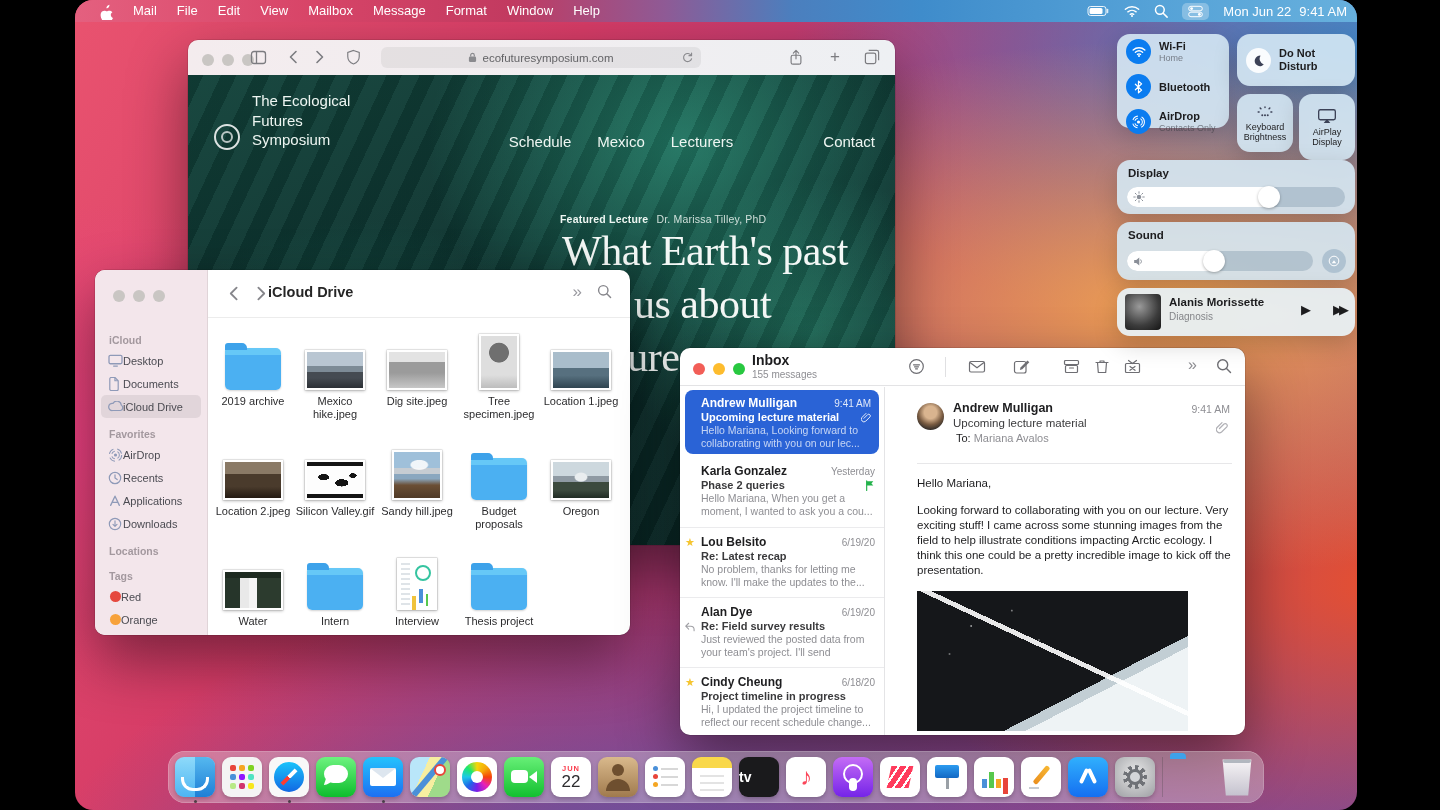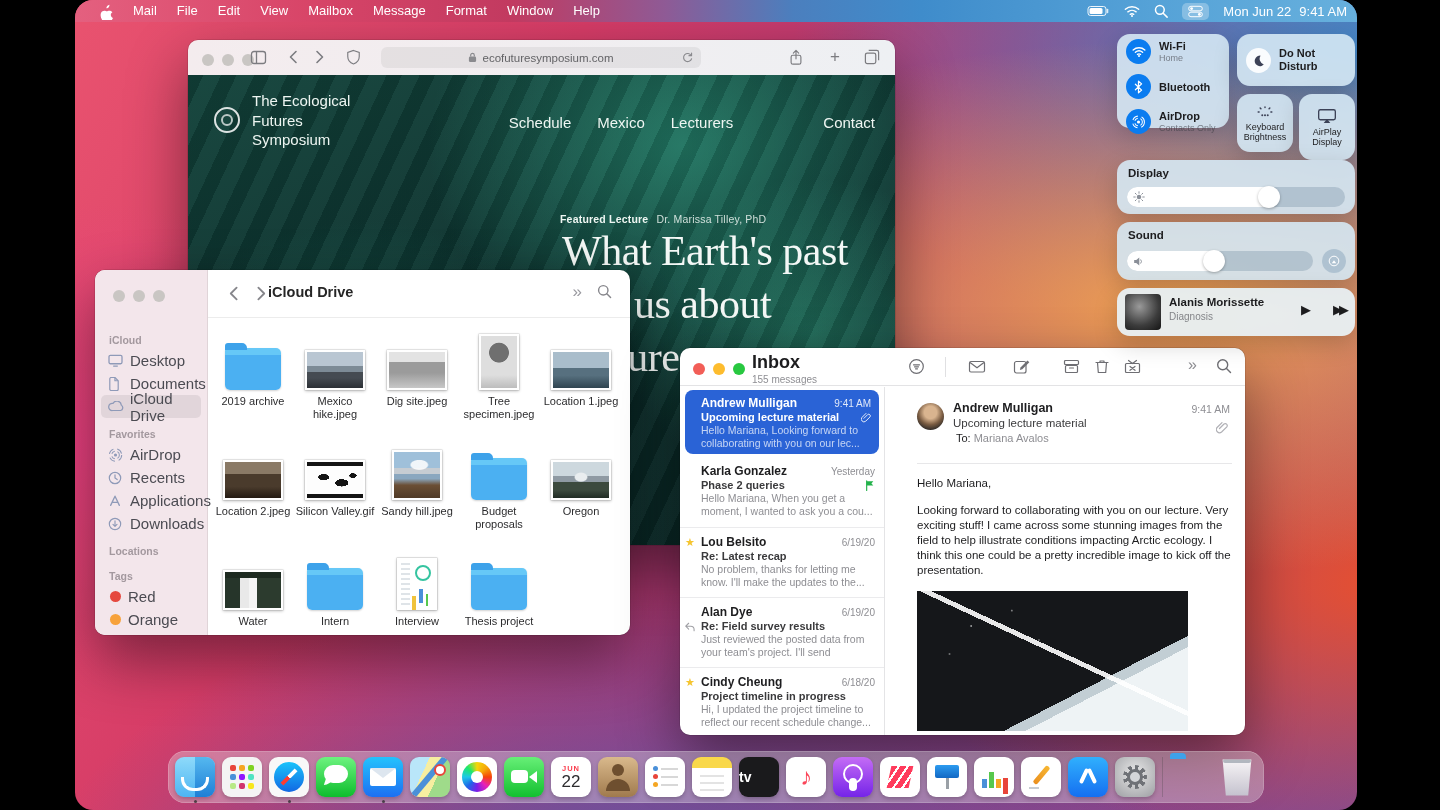--- a/index.html
+++ b/index.html
@@ -36,39 +36,39 @@
   .saf-pill{position:absolute;left:193px;top:7px;width:320px;height:21px;border-radius:6px;background:rgba(0,0,0,.055);
     display:flex;align-items:center;justify-content:center;gap:5px;color:#636366;font-size:11.5px}
   .saf-reload{position:absolute;right:7px;top:4px}
   .hero{position:absolute;left:0;top:35px;right:0;bottom:0;color:#eef6f2;
     background:
       repeating-linear-gradient(115deg, rgba(0,0,0,.12) 0 14px, rgba(255,255,255,.03) 14px 30px),
       radial-gradient(60% 80% at 70% 15%, rgba(46,160,130,.6), transparent 60%),
       radial-gradient(50% 60% at 25% 70%, rgba(24,110,92,.55), transparent 65%),
       radial-gradient(45% 55% at 88% 55%, rgba(58,190,150,.4), transparent 60%),
       linear-gradient(160deg,#12423a 0%,#0c302d 50%,#0a2a28 100%);}
-  .site-head{position:absolute;left:26px;right:20px;top:16px;display:flex;align-items:center}
+  .site-head{position:absolute;left:26px;right:20px;top:16px;display:flex;align-items:flex-end}
   .site-logo{width:26px;height:26px;border-radius:50%;border:2px solid rgba(255,255,255,.85);margin-right:12px;position:relative;flex:none}
   .site-logo::after{content:"";position:absolute;inset:5px;border-radius:50%;border:2px solid rgba(255,255,255,.7)}
   .site-name{font-size:15px;line-height:1.3;font-weight:500}
   .site-nav{display:flex;gap:26px;font-size:15px;margin-left:140px;margin-top:4px}
   .site-nav .contact{margin-left:64px}
   .feat{position:absolute;left:372px;top:138px;font-size:10.5px;letter-spacing:.2px}
   .feat b{margin-right:8px}
   .feat span{opacity:.85}
   .hl{position:absolute;font-family:"Liberation Serif",serif;font-size:42px;color:#f4f8f6;letter-spacing:-.5px;white-space:nowrap}
   .hl1{left:374px;top:152px}.hl2{left:446px;top:205px}.hl3{left:428px;top:258px}
   .frag{position:absolute;left:442px;top:372px;width:82px;font-size:10.5px;line-height:13px;color:rgba(228,244,238,.9);overflow:hidden}
   .frag .ft{margin-bottom:14px;font-weight:bold}
   
   #finder{left:20px;top:270px;width:535px;height:365px;z-index:20;background:#fff}
   .fd-side{position:absolute;left:0;top:0;bottom:0;width:113px;background:rgba(243,229,234,.96);border-right:1px solid rgba(0,0,0,.08);padding-top:18px}
   .fd-tl{padding-left:18px;margin-bottom:18px}
   .sb-sec{font-size:10.5px;font-weight:bold;color:rgba(96,88,94,.55);padding:10px 0 3px 14px}
-  .sbrow{display:flex;align-items:center;gap:7px;height:23px;margin:0 6px;padding:0 7px;border-radius:5px;font-size:15px;color:#4b4b52}
+  .sbrow{display:flex;align-items:center;height:23px;margin:0 6px;padding:0 7px;border-radius:5px;font-size:11px;color:#4b4b52}
   .sbrow.sel{background:rgba(0,0,0,.07)}
   .sbico{color:#8f9ab8;width:15px;flex:none}
   .tagdot{width:11px;height:11px;border-radius:50%;flex:none;margin-left:2px}
   .fd-main{position:absolute;left:113px;right:0;top:0;bottom:0}
   .fd-toolbar{height:48px;position:relative;border-bottom:1px solid #ececec}
   .fd-title{position:absolute;left:60px;top:14px;font-size:14.5px;font-weight:bold;color:#262626}
   .fd-nav{position:absolute;top:15px;color:#86868b}
   .fd-more{position:absolute;right:48px;top:12px;font-size:17px;color:#9a9aa0}
   .fd-search{position:absolute;right:18px;top:14px;color:#86868b}
   .fgrid{position:absolute;left:4px;right:0;top:52px;bottom:0;display:grid;grid-template-columns:repeat(5,82px);grid-auto-rows:110px;padding-top:4px}
@@ -98,21 +98,21 @@
   .t-water{background:linear-gradient(180deg,#1d2a20 0 16%,rgba(0,0,0,0) 16%),linear-gradient(90deg,#26352a 0 26%,#e9e9e9 26% 42%,#f4f4f4 42% 58%,#2c3b2e 58%)}
   .docthumb{width:40px;height:52px;background:#fff;box-shadow:0 0 0 .5px rgba(0,0,0,.2),0 1px 3px rgba(0,0,0,.25);position:relative}
   .docthumb::before{content:"";position:absolute;right:6px;top:7px;width:12px;height:12px;border:2.5px solid #35c4a0;border-radius:50%}
   .docthumb::after{content:"";position:absolute;right:14px;bottom:7px;width:4px;height:14px;background:#4a90d9;box-shadow:6px 4px 0 -1px #57c84d,-7px 7px 0 0 #f0c33c}
   .docthumb b{position:absolute;left:4px;top:5px;bottom:5px;width:9px;background:repeating-linear-gradient(180deg,#dfe4e8 0 2px,rgba(0,0,0,0) 2px 5px)}
   
   #mail{left:605px;top:348px;width:565px;height:387px;z-index:30;background:#fff}
   .ml-toolbar{height:38px;position:relative;border-bottom:1px solid #e3e3e5}
   .ml-tl{position:absolute;left:13px;top:13px}
   .ml-titlebox{position:absolute;left:72px;top:4px}
-  .ml-title{font-size:18px;font-weight:bold;color:#1d1d1f}
+  .ml-title{font-size:14px;font-weight:bold;color:#1d1d1f}
   .ml-count{font-size:10px;color:#8e8e93;margin-top:1px}
   .mticon{position:absolute;top:10px;color:#6e6e73}
   .ml-sep{position:absolute;top:9px;width:1px;height:20px;background:#e0e0e2}
   .ml-more{position:absolute;left:508px;top:8px;font-size:16px;color:#8e8e93}
   .ml-list{position:absolute;left:0;top:39px;bottom:0;width:205px;border-right:1px solid #e4e4e6;overflow:hidden}
   .msg{position:relative;padding:7px 9px 6px 21px;height:70px}
   .msg+.msg{border-top:1px solid #ebebed}
   .m-line1{display:flex;justify-content:space-between;align-items:baseline}
   .m-sender{font-size:12px;font-weight:bold;color:#1d1d1f}
   .m-date{font-size:10px;color:#8e8e93}

